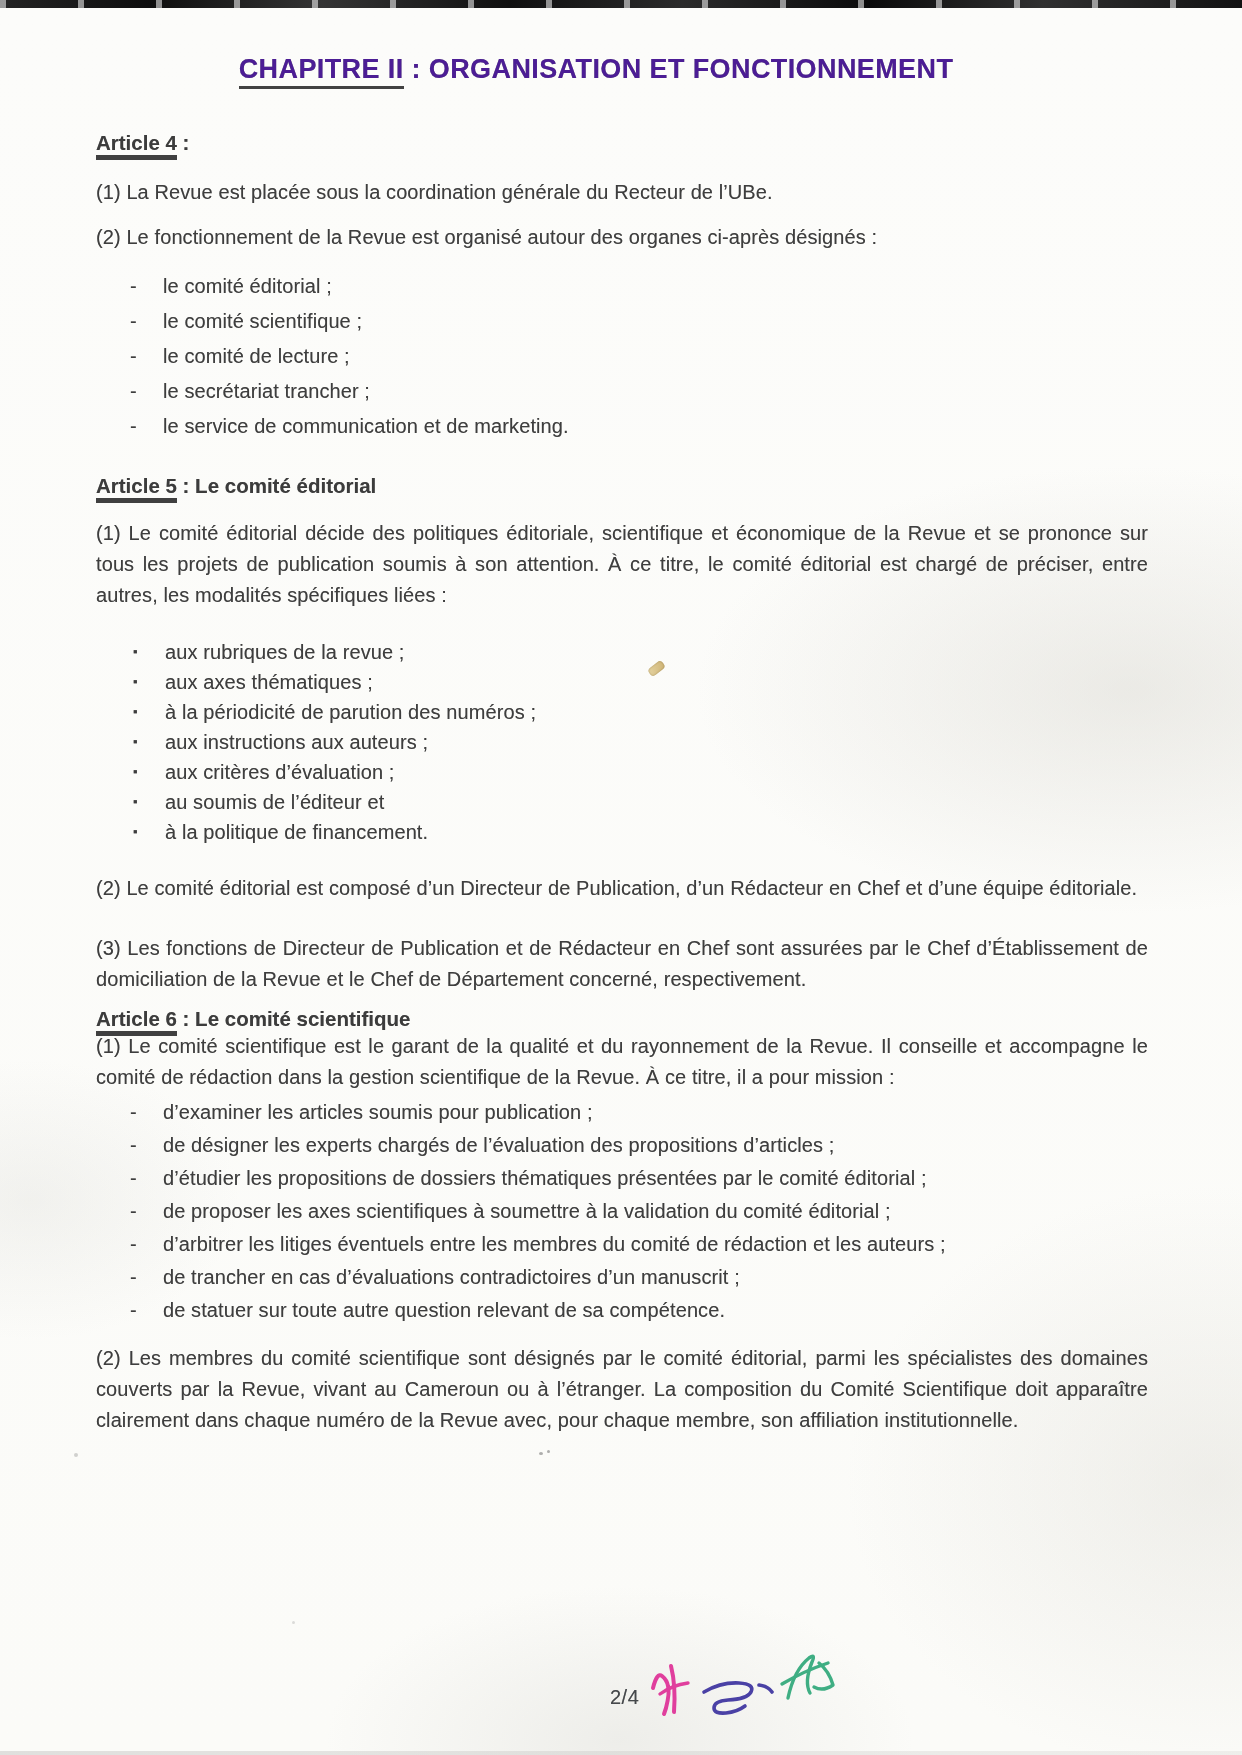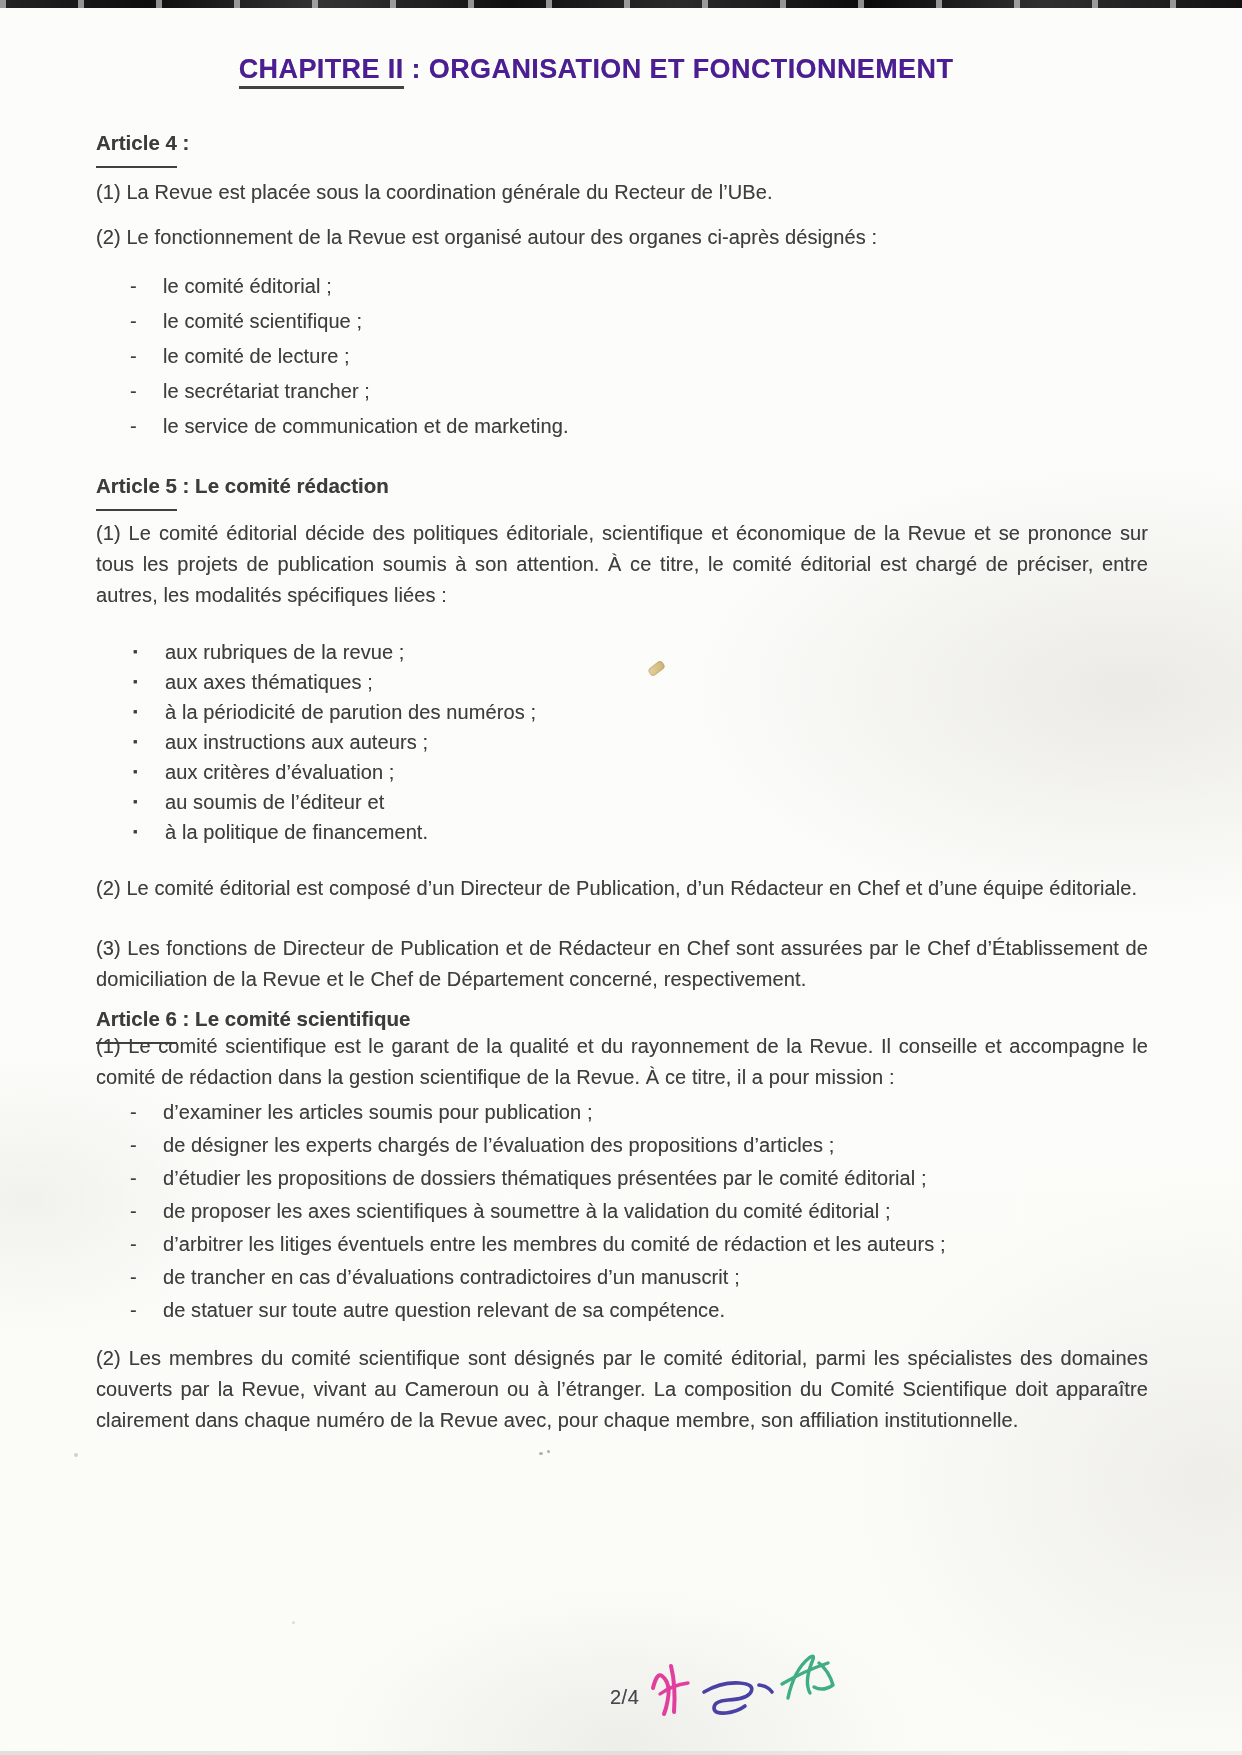--- a/index.html
+++ b/index.html
@@ -26,21 +26,21 @@
   }
   .content{padding:46px 94px 0 96px;}
   .doc-title{
     margin:8px 0 0 0;text-align:center;transform:translateX(-26px);
     font-size:27px;font-weight:700;color:#4c1d95;letter-spacing:.4px;
     text-shadow:0 0 .5px rgba(70,70,70,.6);
   }
   .u{border-bottom:3px solid #424242;padding-bottom:2px;}
   .h-art{margin:0;font-size:20.5px;font-weight:700;color:#3c3c3c;line-height:24px;
          text-shadow:0 0 .4px rgba(70,70,70,.5);}
-  .h-art .u2{border-bottom:2px solid #404040;padding-bottom:12px;}
+  .h-art .u2{border-bottom:5px solid #404040;padding-bottom:1px;}
   .para{margin:0;font-size:20px;line-height:31px;text-align:justify;letter-spacing:.1px;
         text-shadow:0 0 .4px rgba(80,80,80,.45);}
   ul{list-style:none;margin:0;padding:0;}
   li{display:flex;font-size:20px;letter-spacing:.1px;text-shadow:0 0 .4px rgba(80,80,80,.45);}
   .dash-a4 li{line-height:35px;}
   .dash-a4 .mk{width:33px;padding-left:34px;flex:none;}
   .sq-a5 li{line-height:30px;}
   .sq-a5 .mk{width:32px;padding-left:37px;flex:none;font-size:13px;}
   .dash-a6 li{line-height:33px;}
   .dash-a6 .mk{width:33px;padding-left:34px;flex:none;}
@@ -96,21 +96,21 @@
       <li>
           <span class="mk">-</span>
           <span>le secrétariat trancher ;</span>
         </li>
       <li>
           <span class="mk">-</span>
           <span>le service de communication et de marketing.</span>
         </li>
     </ul>
 
-    <h2 class="h-art mt30"><span class="u2">Article 5</span><span> : Le comité rédaction</span></h2>
+    <h2 class="h-art mt30"><span class="u2">Article 5</span><span> : Le comité éditorial</span></h2>
 
     <p class="para mt20">(1) Le comité éditorial décide des politiques éditoriale, scientifique et économique de la Revue et se prononce sur tous les projets de publication soumis à son attention. À ce titre, le comité éditorial est chargé de préciser, entre autres, les modalités spécifiques liées :</p>
 
     <ul class="sq-a5 mt26">
       <li>
           <span class="mk">▪</span>
           <span>aux rubriques de la revue ;</span>
         </li>
       <li>
           <span class="mk">▪</span>

